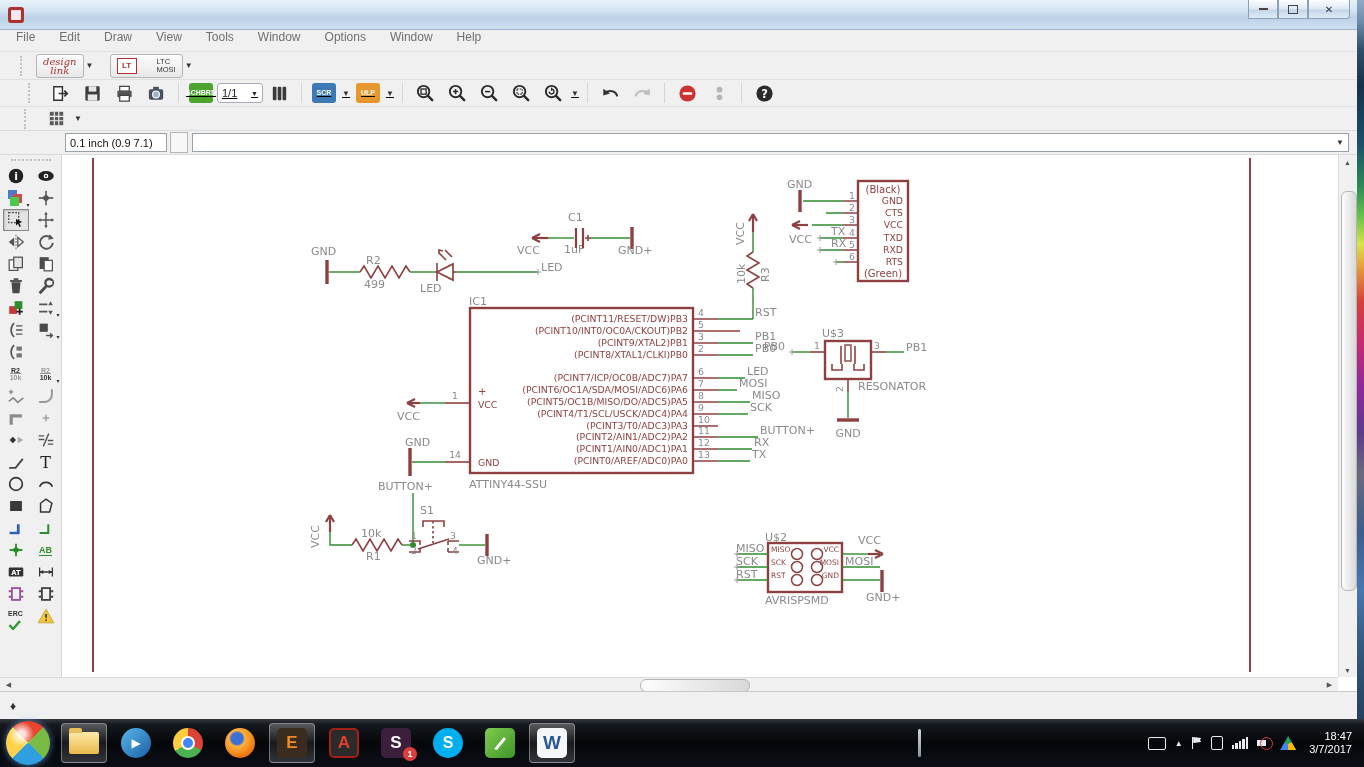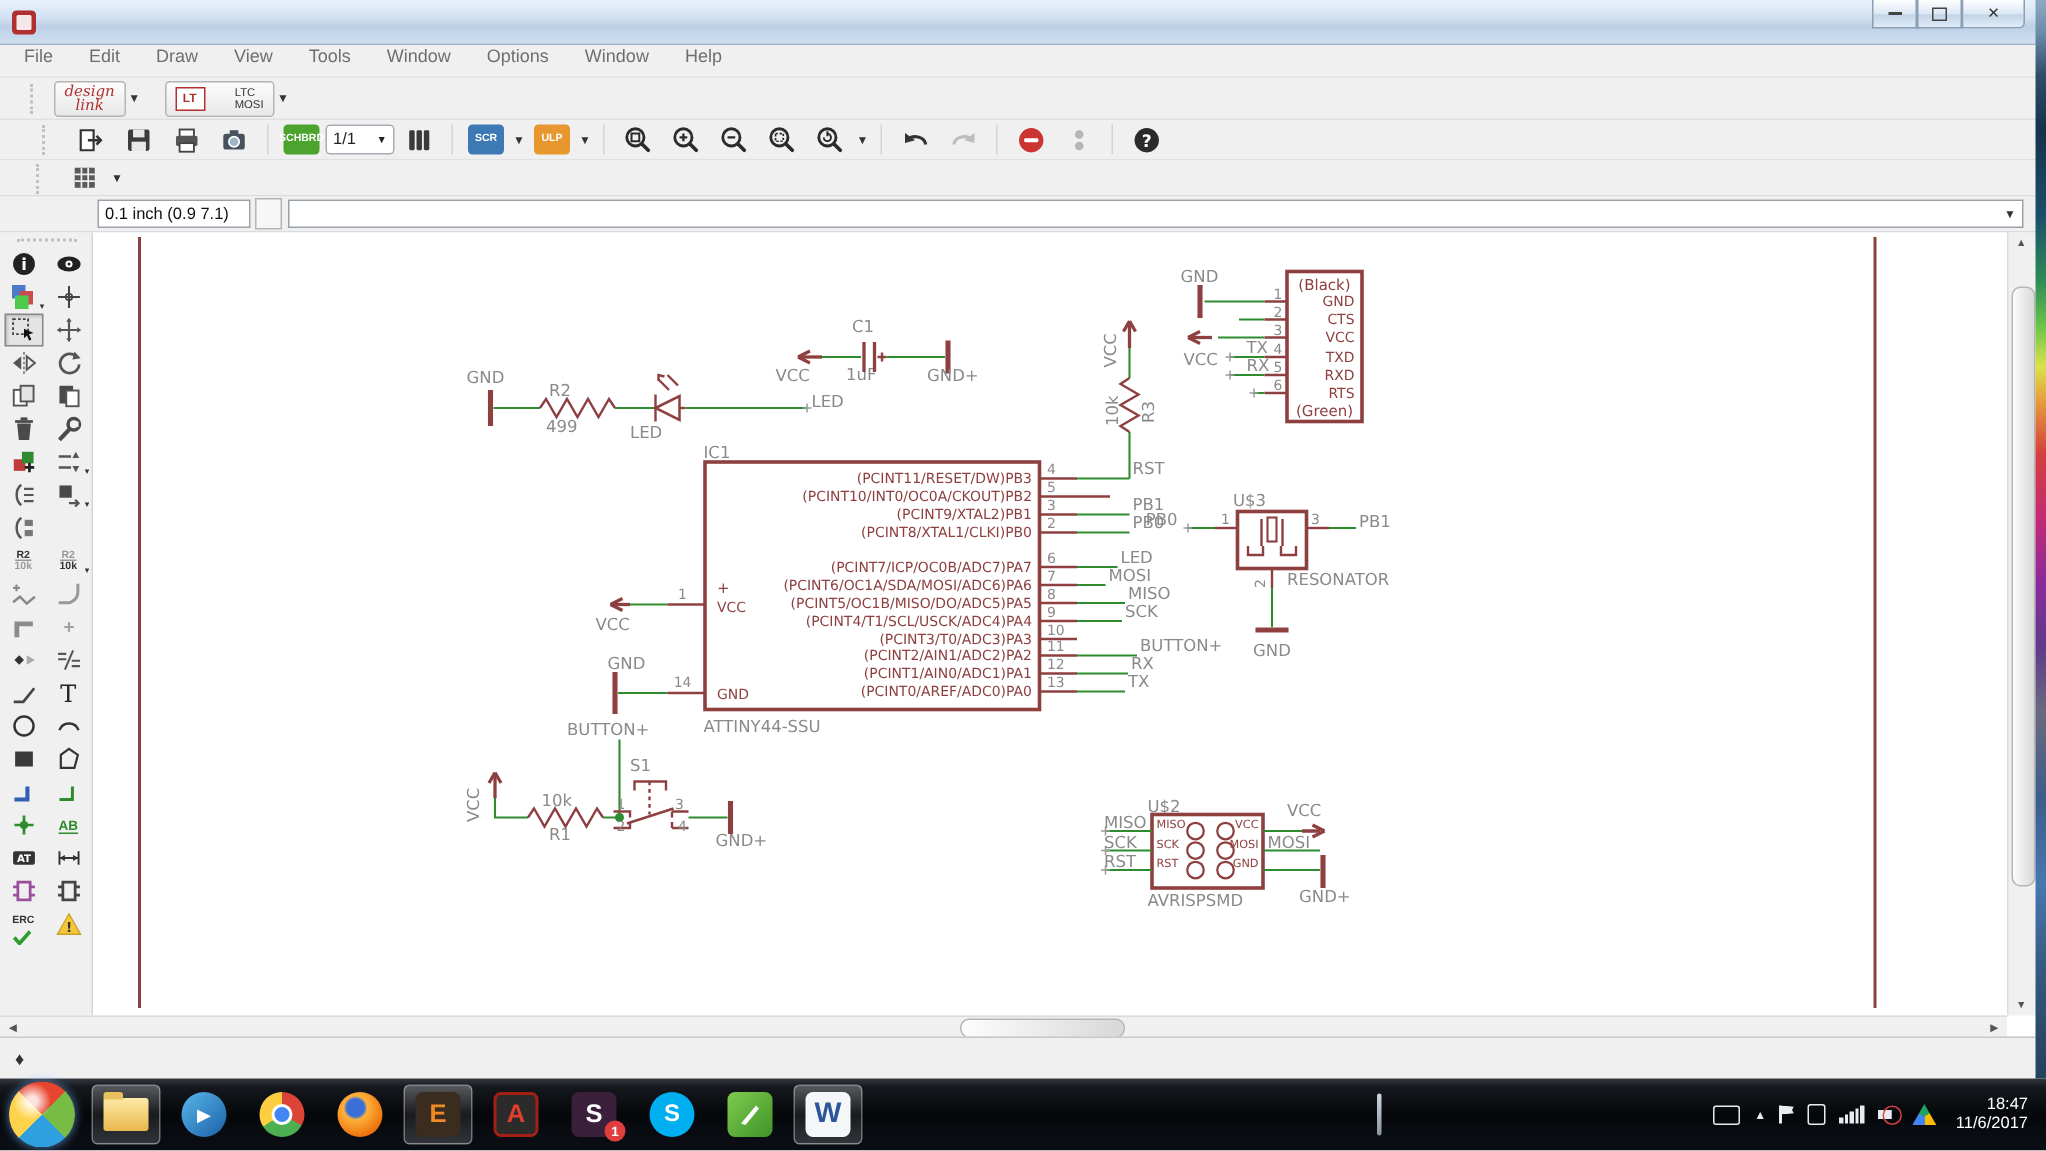--- a/index.html
+++ b/index.html
@@ -22,21 +22,21 @@
   .winbtn.close{width:42px;border-bottom-right-radius:4px;}
   .glyph-min{width:9px;height:3px;border-bottom:2px solid #444;margin-top:-4px;}
   .glyph-rest{width:8px;height:7px;border:1.5px solid #444;}
   .menubar{left:0;top:30px;width:1357px;height:22px;background:#f0f0f0;border-bottom:1px solid #e2e2e2;
     display:flex;gap:24px;padding-left:16px;box-sizing:border-box;}
   .menu-item{font-size:12px;color:#6f6f6f;}
   
   .toolbar1{left:0;top:52px;width:1357px;height:28px;background:#f0f0f0;border-bottom:1px solid #e0e0e0;
     display:flex;align-items:center;padding-left:20px;box-sizing:border-box;}
   .toolbar2{left:0;top:80px;width:1357px;height:27px;background:#f0f0f0;border-bottom:1px solid #e0e0e0;
-    display:flex;align-items:center;padding-left:28px;box-sizing:border-box;}
+    display:flex;align-items:center;padding-left:28px;box-sizing:border-box;text-decoration:underline;}
   .toolbar3{left:0;top:107px;width:1357px;height:24px;background:#f0f0f0;border-bottom:1px solid #dcdcdc;
     display:flex;align-items:center;padding-left:24px;box-sizing:border-box;}
   .handle{width:4px;height:20px;border-left:2px dotted #c0c0c0;margin-right:10px;}
   .tbtn{width:26px;height:24px;display:flex;align-items:center;justify-content:center;flex:0 0 auto;margin:0 3px;}
   .tsep{width:1px;height:20px;background:#d4d4d4;margin:0 6px;}
   .caretbtn{width:12px;height:24px;display:flex;align-items:center;justify-content:center;
     font-size:8px;color:#333;flex:0 0 auto;}
   .push{background:linear-gradient(180deg,#fcfcfc,#e8e8e8);border:1px solid #b5b5b5;border-radius:3px;
     height:24px;display:flex;align-items:center;justify-content:center;padding:0 6px;box-sizing:border-box;}
   .dlink{font-family:"DejaVu Serif","Liberation Serif",serif;font-style:italic;color:#b03030;
@@ -910,16 +910,16 @@
         <i style="height:4px"></i>
         <i style="height:6px"></i>
         <i style="height:8px"></i>
         <i style="height:10px"></i>
         <i style="height:12px"></i>
       </div>
     <div class="spk"></div>
     <div class="gdrive"></div>
     <div class="clock">
       <div>18:47</div>
-      <div>11/6/2017</div>
+      <div>3/7/2017</div>
     </div>
   </div>
 </div>
 
 </body></html>

